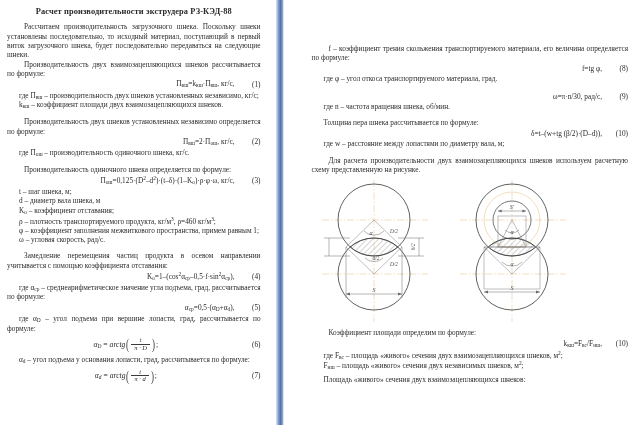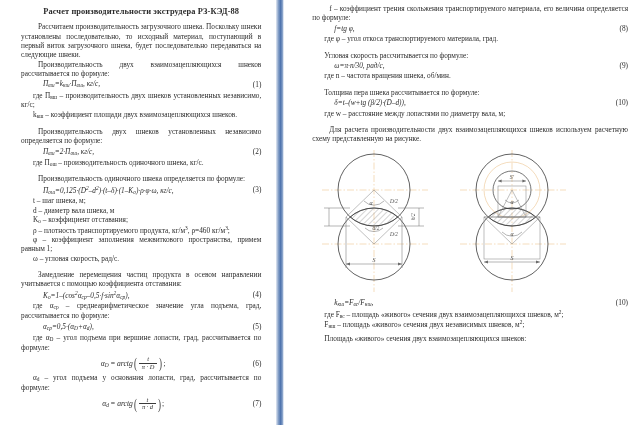--- a/index.html
+++ b/index.html
@@ -18,25 +18,26 @@
   .page-wrap {
     position: absolute;
     inset: 0;
     display: flex;
     flex-direction: row;
   }
   .col {
     position: relative;
     width: 303px;
     box-sizing: border-box;
-    padding: 5px 14px 0 21px;
+    padding: 5px 14px 0 7px;
   }
   .col.right {
     width: 392px;
     padding: 4px 12px 11px 28px;
+    margin-top: 40px;
   }
   .divider {
     width: 9px;
     flex: 0 0 9px;
     background: linear-gradient(to right,
       #ffffff 0%, #ffffff 8%,
       #c7d3e6 18%,
       #7e9ac4 40%,
       #4f74ae 62%,
       #7f9bc5 82%,
@@ -65,23 +66,22 @@
   .formula-row {
     display: flex;
     align-items: center;
     font-size: 7.3px;
     line-height: 1.3;
     margin: 1px 0;
     position: relative;
   }
   .formula-row .fx {
     flex: 1 1 auto;
-    text-align: left;
+    text-align: right;
     padding-left: 22px;
-    font-style: italic;
   }
   .formula-row .num {
     flex: 0 0 26px;
     text-align: right;
     font-size: 7.3px;
   }
   sub { font-size: 5.4px; vertical-align: -1px; }
   sup { font-size: 5.4px; vertical-align: 2.5px; }
 
   
@@ -250,21 +250,20 @@
 
     <div class="formula-row">
       <div class="fx">f=tg φ,</div>
       <div class="num">(8)</div>
     </div>
 
     <p class="para tiny-ind">где φ – угол откоса транспортируемого материала, град.</p>
 
     <div class="spacer"></div>
 
-    <p class="para tiny-ind">Угловая скорость рассчитывается по формуле:</p>
 
     <div class="formula-row">
       <div class="fx">ω=π·n/30, рад/с,</div>
       <div class="num">(9)</div>
     </div>
 
     <p class="para tiny-ind">где n – частота вращения шнека, об/мин.</p>
 
     <div class="spacer"></div>
 
@@ -381,20 +380,21 @@
           <g stroke="#6a6a6a" stroke-width="0.5">
             <line x1="26" y1="114" x2="82" y2="114"></line>
             <path d="M 26 114 l 4 -1.6 v 3.2 z" fill="#6a6a6a" stroke="none"></path>
             <path d="M 82 114 l -4 -1.6 v 3.2 z" fill="#6a6a6a" stroke="none"></path>
           </g>
           <text class="fig-label" x="54" y="112" text-anchor="middle">S</text>
         </g>
       </svg>
     </div>
 
+    <p class="para">Коэффициент площади определим по формуле:</p>
 
     <div class="formula-row">
       <div class="fx">k<sub>кш</sub>=F<sub>вс</sub>/F<sub>нш</sub>,</div>
       <div class="num">(10)</div>
     </div>
 
     <p class="para tiny-ind">где F<sub>вс</sub> – площадь «живого» сечения двух взаимозацепляющихся шнеков, м<sup>2</sup>;</p>
     <p class="para tiny-ind">F<sub>нш</sub> – площадь «живого» сечения двух независимых шнеков, м<sup>2</sup>;</p>
 
     <div class="spacer-s"></div>

